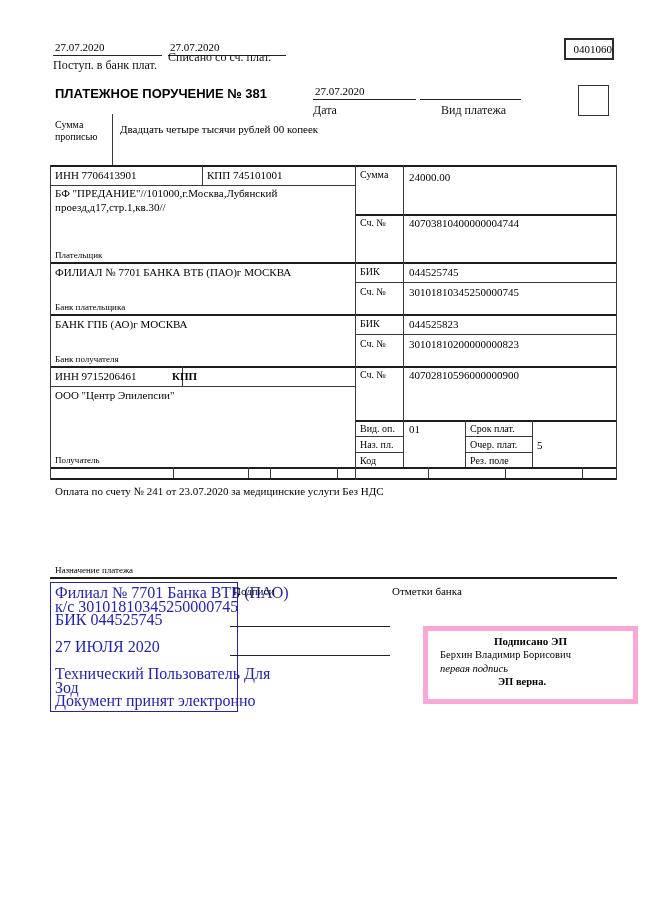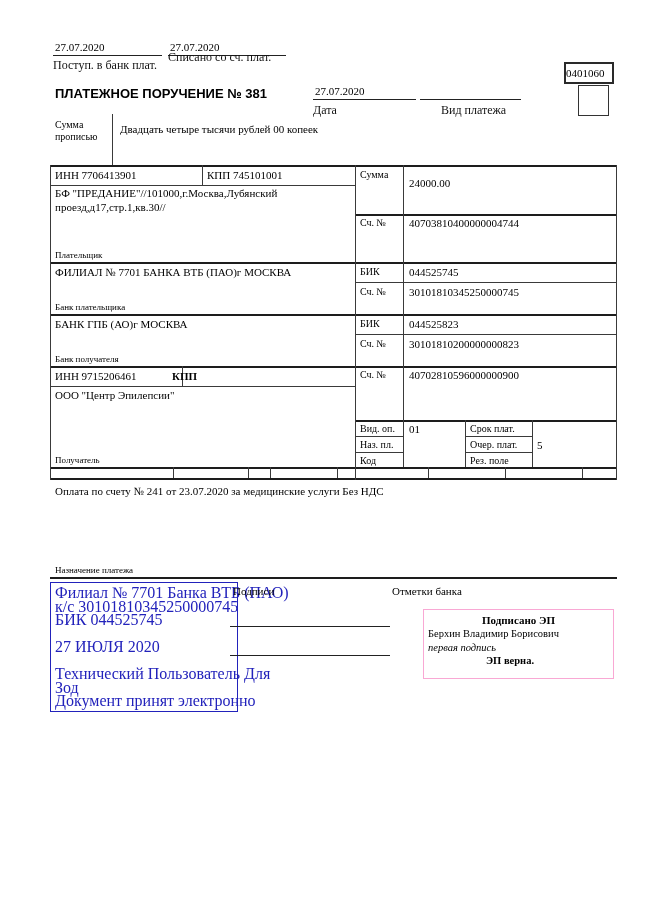--- a/index.html
+++ b/index.html
@@ -15,40 +15,40 @@
   .flabel{font-size:12px;line-height:10px;padding-top:2px;color:#111;}
   .hl{position:absolute;height:1px;background:#3a3a3a;}
   .hl2{position:absolute;height:2px;background:#1d1d1d;}
   .vl{position:absolute;width:1px;background:#3a3a3a;}
   .ptable{position:absolute;left:50px;top:165px;width:567px;height:315px;padding-left:33px;}
   .cell{position:absolute;white-space:nowrap;}
   .wrapcell{position:absolute;white-space:normal;}
   .bluebox{position:absolute;left:50px;top:582px;width:178px;border:1px solid #2222bb;
            color:#2222bb;padding:3px 4px;}
   .bbline{font-size:16px;line-height:13.5px;min-height:13.5px;white-space:nowrap;}
-  .stampbox{position:absolute;left:423px;top:609px;width:181px;height:62px;border:1px solid #f9a8d4;
-            padding:3px 4px;}
+  .stampbox{position:absolute;left:423px;top:626px;width:181px;height:62px;border:5px solid #f9a8d4;
+            padding:3px 12px;}
   .box{position:absolute;border:1px solid #333;}
 </style>
 </head>
 <body>
 
 <div class="page">
 
   <div class="abs ufield" style="left:53px;top:40px;width:109px;">
     <div class="val">27.07.2020</div>
   </div>
   <div class="abs flabel" style="left:53px;top:58px;">Поступ. в банк плат.</div>
 
   <div class="abs ufield" style="left:168px;top:40px;width:118px;">
     <div class="val">27.07.2020</div>
   </div>
   <div class="abs flabel" style="left:168px;top:50px;">Списано со сч. плат.</div>
 
-  <div class="abs" style="left:564px;top:38px;width:46px;height:18px;border:2px solid #2a2a2a;text-align:left;font-size:11px;line-height:18px;margin-top:24px;">0401060</div>
+  <div class="abs" style="left:564px;top:38px;width:46px;height:18px;border:2px solid #2a2a2a;text-align:right;font-size:11px;line-height:18px;">0401060</div>
 
   <div class="abs title" style="left:55px;top:86px;">ПЛАТЕЖНОЕ ПОРУЧЕНИЕ № 381</div>
 
   <div class="abs ufield" style="left:313px;top:84px;width:103px;">
     <div class="val">27.07.2020</div>
   </div>
   <div class="abs flabel" style="left:313px;top:103px;">Дата</div>
 
   <div class="abs ufield" style="left:420px;top:84px;width:101px;">
     <div class="val"></div>
@@ -96,21 +96,21 @@
     <div class="vl" style="left:287px;top:302px;height:11px;"></div>
     <div class="vl" style="left:378px;top:302px;height:11px;"></div>
     <div class="vl" style="left:455px;top:302px;height:11px;"></div>
     <div class="vl" style="left:532px;top:302px;height:11px;"></div>
 
     <div class="cell t11" style="left:5px;top:3px;">ИНН 7706413901</div>
     <div class="cell t11" style="left:157px;top:3px;">КПП 745101001</div>
     <div class="wrapcell t11" style="left:5px;top:21px;width:296px;">БФ "ПРЕДАНИЕ"//101000,г.Москва,Лубянский проезд,д17,стр.1,кв.30//</div>
     <div class="cell t9" style="left:5px;top:85px;">Плательщик</div>
     <div class="cell t10" style="left:310px;top:4px;">Сумма</div>
-    <div class="cell t11" style="left:359px;top:11px;">24000.00</div>
+    <div class="cell t11" style="left:359px;top:5px;">24000.00</div>
     <div class="cell t10" style="left:310px;top:52px;">Сч. №</div>
     <div class="cell t11" style="left:359px;top:51px;">40703810400000004744</div>
 
     <div class="cell t11" style="left:5px;top:100px;">ФИЛИАЛ № 7701 БАНКА ВТБ (ПАО)г МОСКВА</div>
     <div class="cell t9" style="left:5px;top:137px;">Банк плательщика</div>
     <div class="cell t10" style="left:310px;top:101px;">БИК</div>
     <div class="cell t11" style="left:359px;top:100px;">044525745</div>
     <div class="cell t10" style="left:310px;top:121px;">Сч. №</div>
     <div class="cell t11" style="left:359px;top:120px;">30101810345250000745</div>
 

